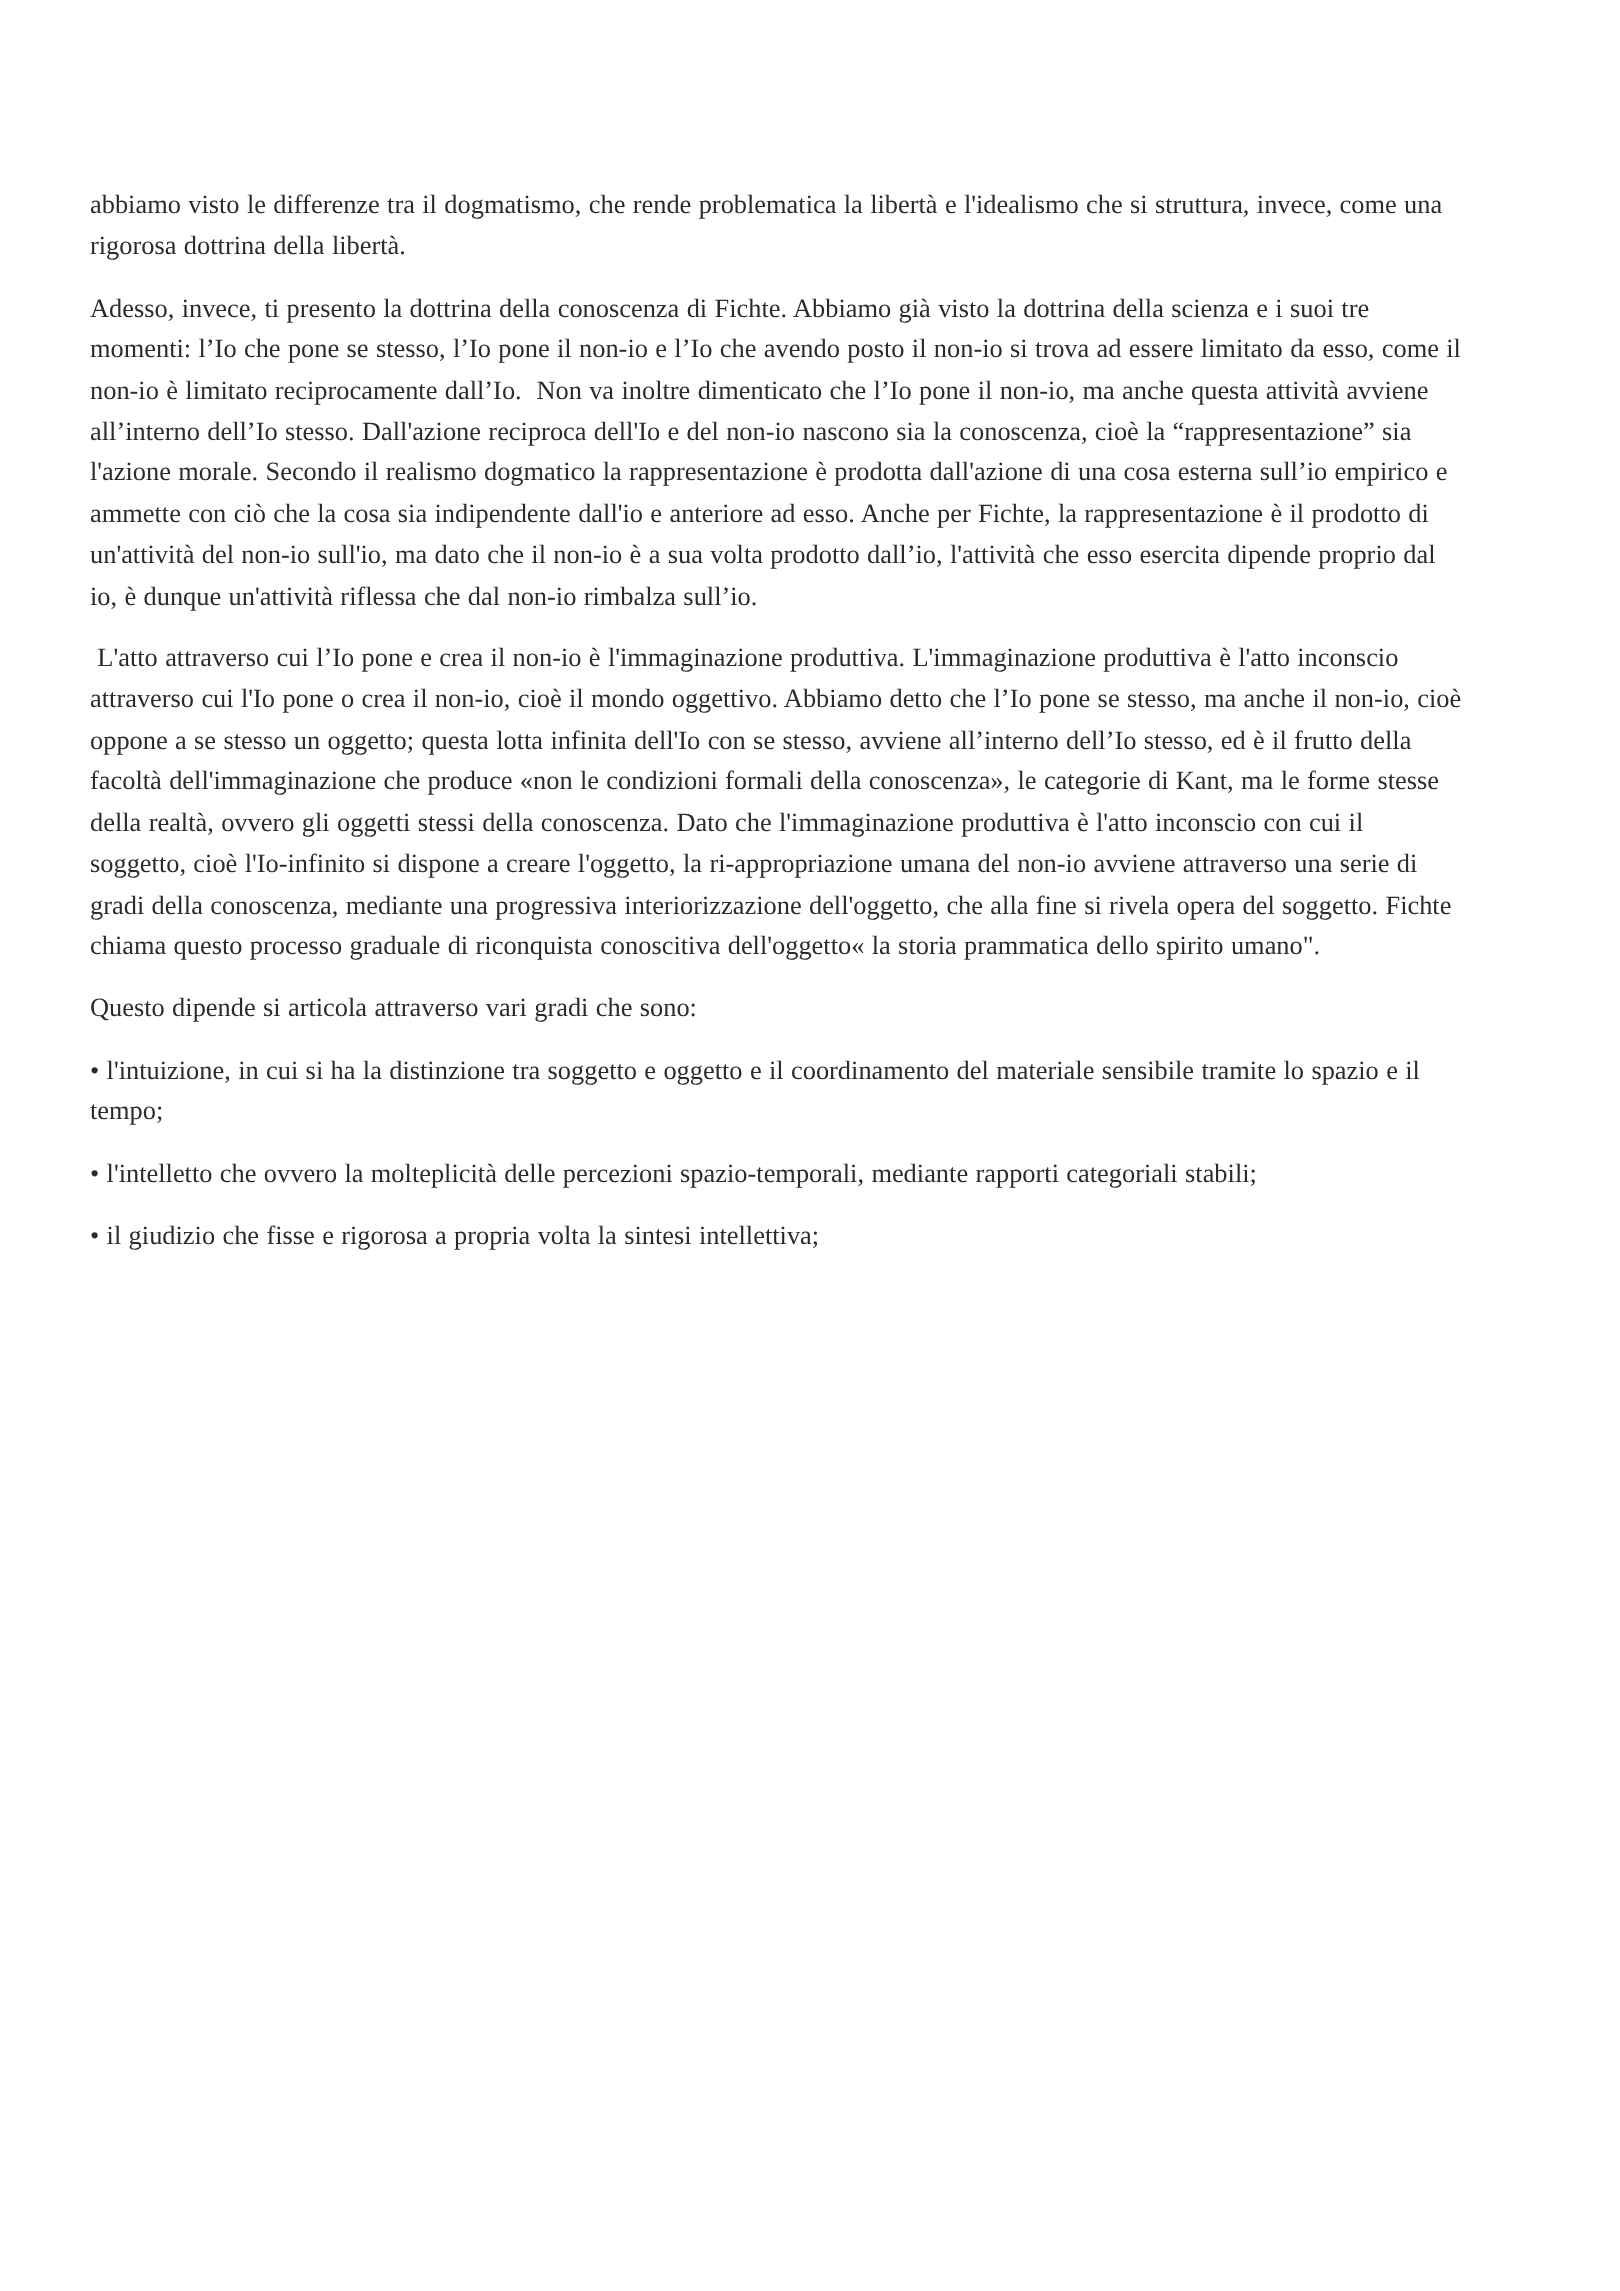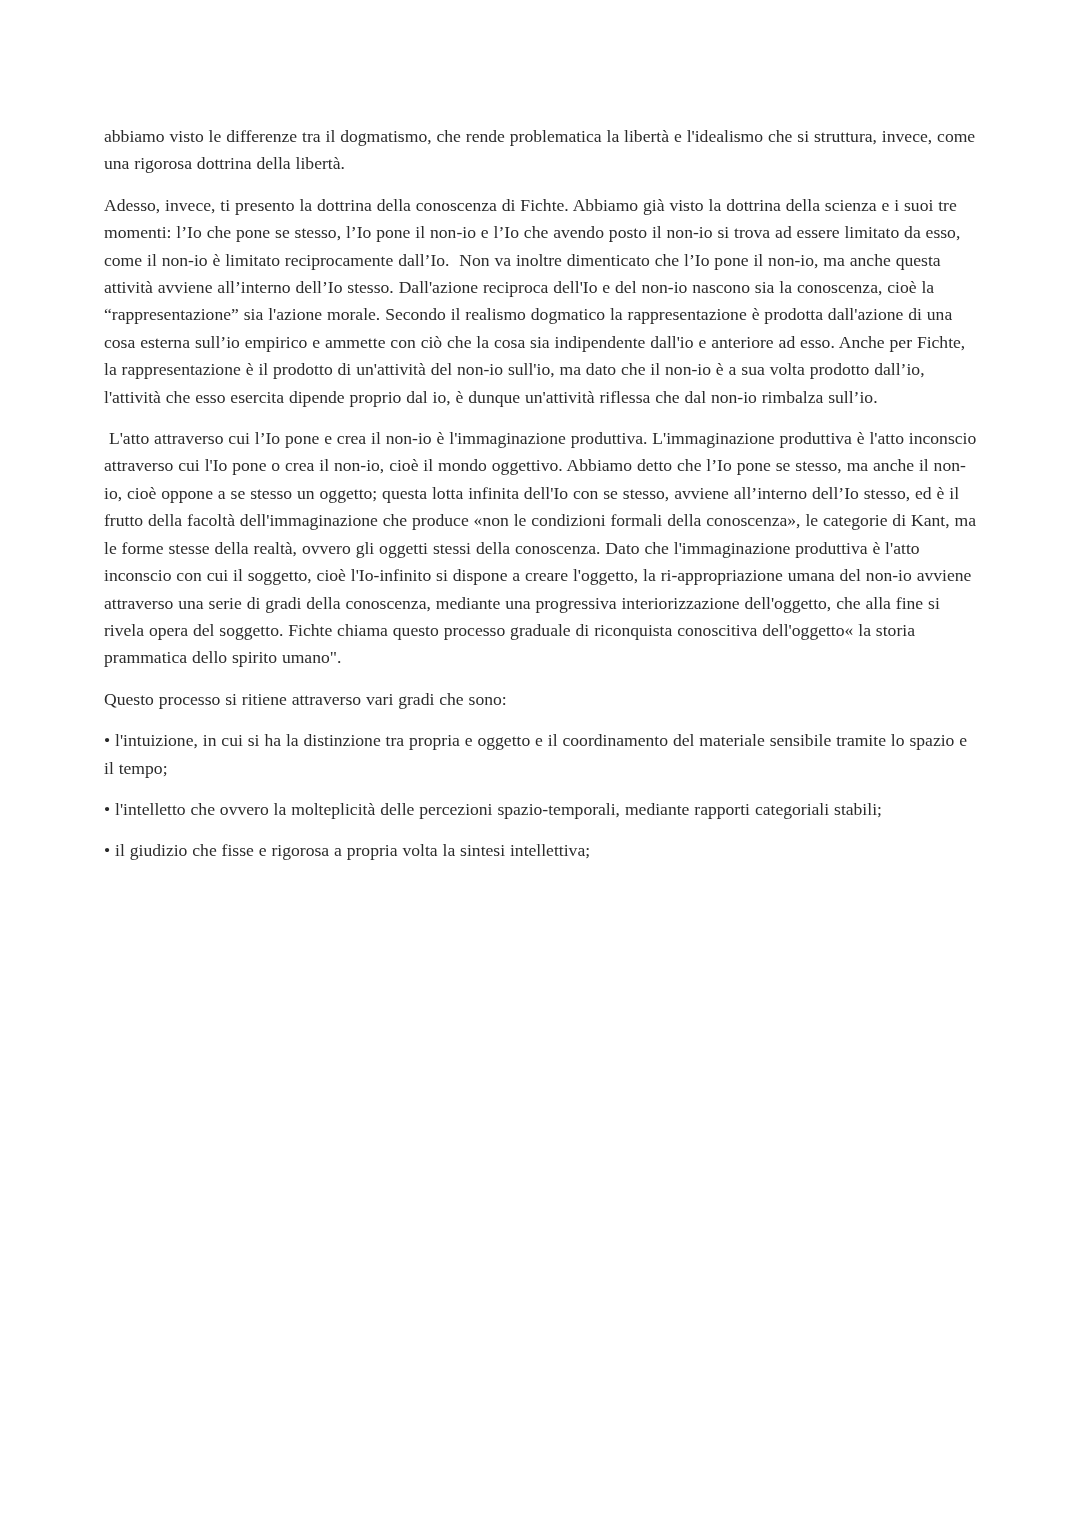--- a/index.html
+++ b/index.html
@@ -10,39 +10,39 @@
     width: 1080px;
     min-height: 1527px;
     margin: 0 auto;
     font-family: "Liberation Serif", "DejaVu Serif", serif;
     color: #2b2b2b;
   }
   .page {
     width: 1080px;
     min-height: 1527px;
     background: #ffffff;
-    padding: 123px 103px 60px 104px;
+    padding: 123px 103px 60px 60px;
   }
   .page p {
     font-size: 17.6px;
     line-height: 27.4px;
     margin-bottom: 14px;
     text-align: left;
     white-space: pre-wrap;
     word-spacing: 0.5px;
   }
   .page p.bullet {
     margin-bottom: 14px;
   }
 </style>
 </head>
 <body>
 
 <div class="page">
   <p>abbiamo visto le differenze tra il dogmatismo, che rende problematica la libertà e l'idealismo che si struttura, invece, come una rigorosa dottrina della libertà.</p>
   <p>Adesso, invece, ti presento la dottrina della conoscenza di Fichte. Abbiamo già visto la dottrina della scienza e i suoi tre momenti: l’Io che pone se stesso, l’Io pone il non-io e l’Io che avendo posto il non-io si trova ad essere limitato da esso, come il non-io è limitato reciprocamente dall’Io.  Non va inoltre dimenticato che l’Io pone il non-io, ma anche questa attività avviene all’interno dell’Io stesso. Dall'azione reciproca dell'Io e del non-io nascono sia la conoscenza, cioè la “rappresentazione” sia l'azione morale. Secondo il realismo dogmatico la rappresentazione è prodotta dall'azione di una cosa esterna sull’io empirico e ammette con ciò che la cosa sia indipendente dall'io e anteriore ad esso. Anche per Fichte, la rappresentazione è il prodotto di un'attività del non-io sull'io, ma dato che il non-io è a sua volta prodotto dall’io, l'attività che esso esercita dipende proprio dal io, è dunque un'attività riflessa che dal non-io rimbalza sull’io.</p>
   <p> L'atto attraverso cui l’Io pone e crea il non-io è l'immaginazione produttiva. L'immaginazione produttiva è l'atto inconscio attraverso cui l'Io pone o crea il non-io, cioè il mondo oggettivo. Abbiamo detto che l’Io pone se stesso, ma anche il non-io, cioè oppone a se stesso un oggetto; questa lotta infinita dell'Io con se stesso, avviene all’interno dell’Io stesso, ed è il frutto della facoltà dell'immaginazione che produce «non le condizioni formali della conoscenza», le categorie di Kant, ma le forme stesse della realtà, ovvero gli oggetti stessi della conoscenza. Dato che l'immaginazione produttiva è l'atto inconscio con cui il soggetto, cioè l'Io-infinito si dispone a creare l'oggetto, la ri-appropriazione umana del non-io avviene attraverso una serie di gradi della conoscenza, mediante una progressiva interiorizzazione dell'oggetto, che alla fine si rivela opera del soggetto. Fichte chiama questo processo graduale di riconquista conoscitiva dell'oggetto« la storia prammatica dello spirito umano".</p>
-  <p>Questo processo si ritiene attraverso vari gradi che sono:</p>
+  <p>Questo dipende si articola attraverso vari gradi che sono:</p>
 
-  <p class="bullet">• l'intuizione, in cui si ha la distinzione tra propria e oggetto e il coordinamento del materiale sensibile tramite lo spazio e il tempo;</p>
+  <p class="bullet">• l'intuizione, in cui si ha la distinzione tra soggetto e oggetto e il coordinamento del materiale sensibile tramite lo spazio e il tempo;</p>
   <p class="bullet">• l'intelletto che ovvero la molteplicità delle percezioni spazio-temporali, mediante rapporti categoriali stabili;</p>
   <p class="bullet">• il giudizio che fisse e rigorosa a propria volta la sintesi intellettiva;</p>
 </div>
 
 </body></html>

